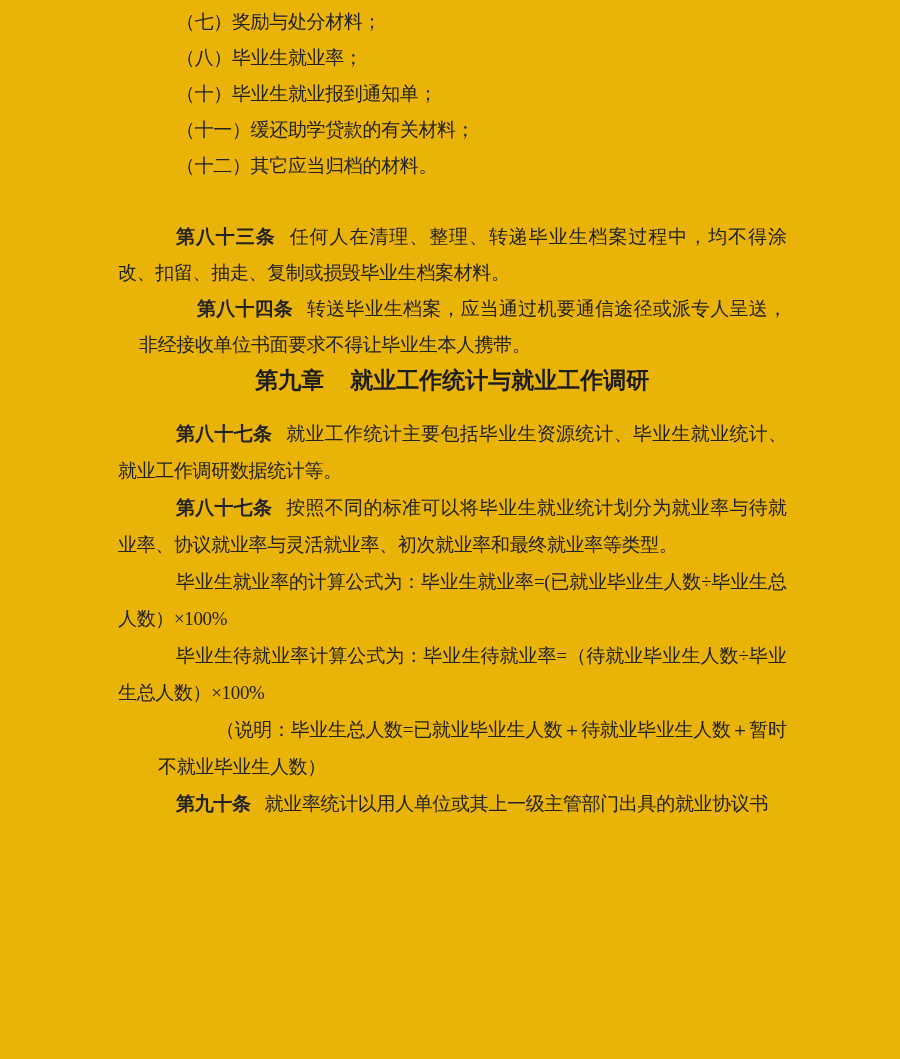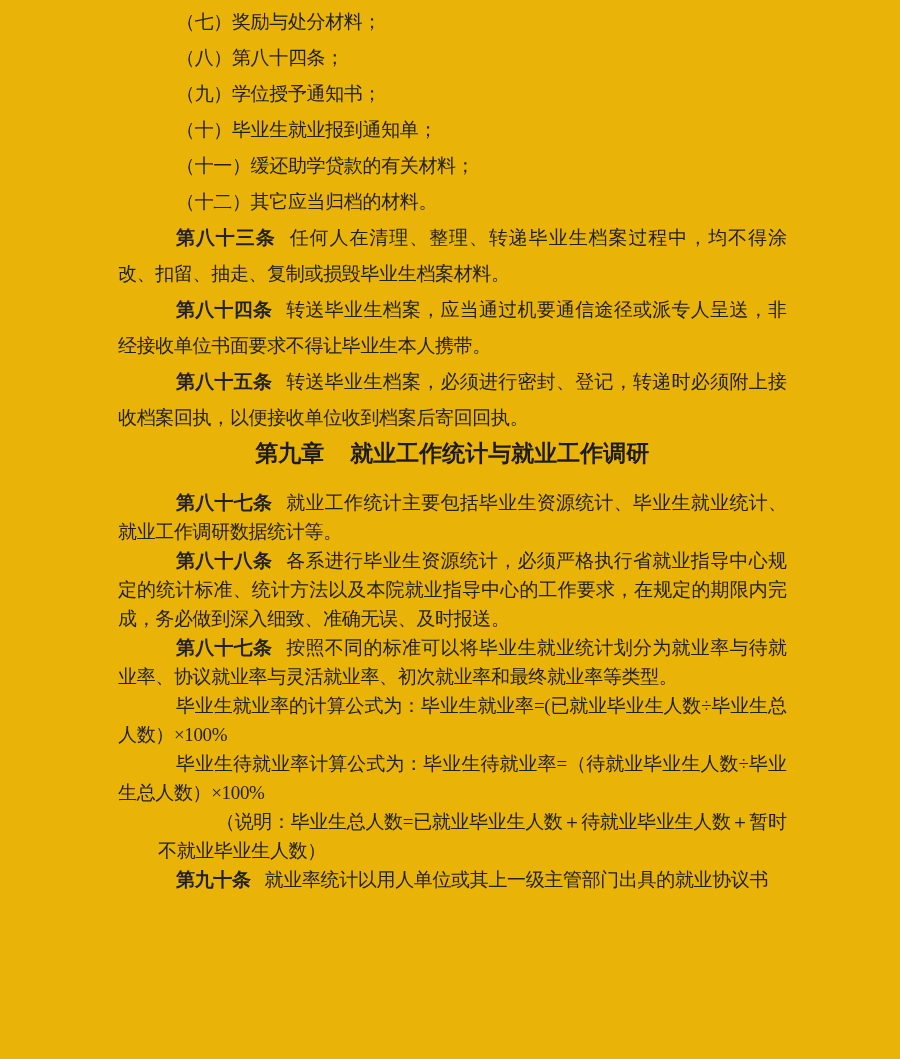--- a/index.html
+++ b/index.html
@@ -26,21 +26,21 @@
     margin: 0;
     font-size: 19px;
     line-height: 36px;
     letter-spacing: -0.35px;
     color: #222222;
     text-align: justify;
     text-indent: 58px;
     word-break: normal;
   }
   .lower p {
-    line-height: 29px;
+    line-height: 37px;
   }
   .term {
     font-weight: 700;
     margin-right: 14px;
   }
   h2.chapter {
     margin: 1px 0 18px 0;
     font-size: 23px;
     line-height: 33px;
     font-weight: 700;
@@ -55,36 +55,33 @@
   }
 </style>
 </head>
 <body style="background: rgb(255, 255, 255);">
 
 <div class="page">
   <div class="textcol">
 
     <div class="upper">
       <p style="color: rgb(34, 34, 34);"><span>（七）奖励与处分材料；</span></p>
-      <p style="color: rgb(34, 34, 34);"><span>（八）第八十四条；</span></p>
-      <p style="color: rgb(34, 34, 34);"><span>（九）学位授予通知书；</span></p>
+      <p style="color: rgb(34, 34, 34);"><span>（八）毕业生就业率；</span></p>
       <p style="color: rgb(34, 34, 34);"><span>（十）毕业生就业报到通知单；</span></p>
       <p style="color: rgb(34, 34, 34);"><span>（十一）缓还助学贷款的有关材料；</span></p>
       <p style="color: rgb(34, 34, 34);"><span>（十二）其它应当归档的材料。</span></p>
 
-      <p style="color: rgb(34, 34, 34);"><strong class="term">第八十三条</strong><span>任何人在清理、整理、转递毕业生档案过程中，均不得涂改、扣留、抽走、复制或损毁毕业生档案材料。</span></p>
-      <p style="color: rgb(34, 34, 34);"><strong class="term">第八十四条</strong><span>转送毕业生档案，应当通过机要通信途径或派专人呈送，非经接收单位书面要求不得让毕业生本人携带。</span></p>
-      <p style="color: rgb(34, 34, 34);"><strong class="term">第八十五条</strong><span>转送毕业生档案，必须进行密封、登记，转递时必须附上接收档案回执，以便接收单位收到档案后寄回回执。</span></p>
+      <p style="color: rgb(34, 34, 34); margin-top: 35px;"><strong class="term">第八十三条</strong><span>任何人在清理、整理、转递毕业生档案过程中，均不得涂改、扣留、抽走、复制或损毁毕业生档案材料。</span></p>
+      <p style="color: rgb(34, 34, 34); margin-left: 21px;"><strong class="term">第八十四条</strong><span>转送毕业生档案，应当通过机要通信途径或派专人呈送，非经接收单位书面要求不得让毕业生本人携带。</span></p>
     </div>
 
     <h2 class="chapter" style="color: rgb(28, 28, 28);"><span>第九章</span><span class="chapter-gap"></span><span>就业工作统计与就业工作调研</span></h2>
 
     <div class="lower">
       <p style="color: rgb(34, 34, 34);"><strong class="term">第八十七条</strong><span>就业工作统计主要包括毕业生资源统计、毕业生就业统计、就业工作调研数据统计等。</span></p>
-      <p style="color: rgb(34, 34, 34);"><strong class="term">第八十八条</strong><span>各系进行毕业生资源统计，必须严格执行省就业指导中心规定的统计标准、统计方法以及本院就业指导中心的工作要求，在规定的期限内完成，务必做到深入细致、准确无误、及时报送。</span></p>
       <p style="color: rgb(34, 34, 34);"><strong class="term">第八十七条</strong><span>按照不同的标准可以将毕业生就业统计划分为就业率与待就业率、协议就业率与灵活就业率、初次就业率和最终就业率等类型。</span></p>
 
       <p style="color: rgb(34, 34, 34);"><span>毕业生就业率的计算公式为：毕业生就业率=(已就业毕业生人数÷毕业生总人数）×100%</span></p>
       <p style="color: rgb(34, 34, 34);"><span>毕业生待就业率计算公式为：毕业生待就业率=（待就业毕业生人数÷毕业生总人数）×100%</span></p>
       <p style="color: rgb(34, 34, 34); margin-left: 40px;"><span>（说明：毕业生总人数=已就业毕业生人数＋待就业毕业生人数＋暂时不就业毕业生人数）</span></p>
 
       <p style="color: rgb(34, 34, 34);"><strong class="term">第九十条</strong><span>就业率统计以用人单位或其上一级主管部门出具的就业协议书</span></p>
     </div>
 
   </div>

